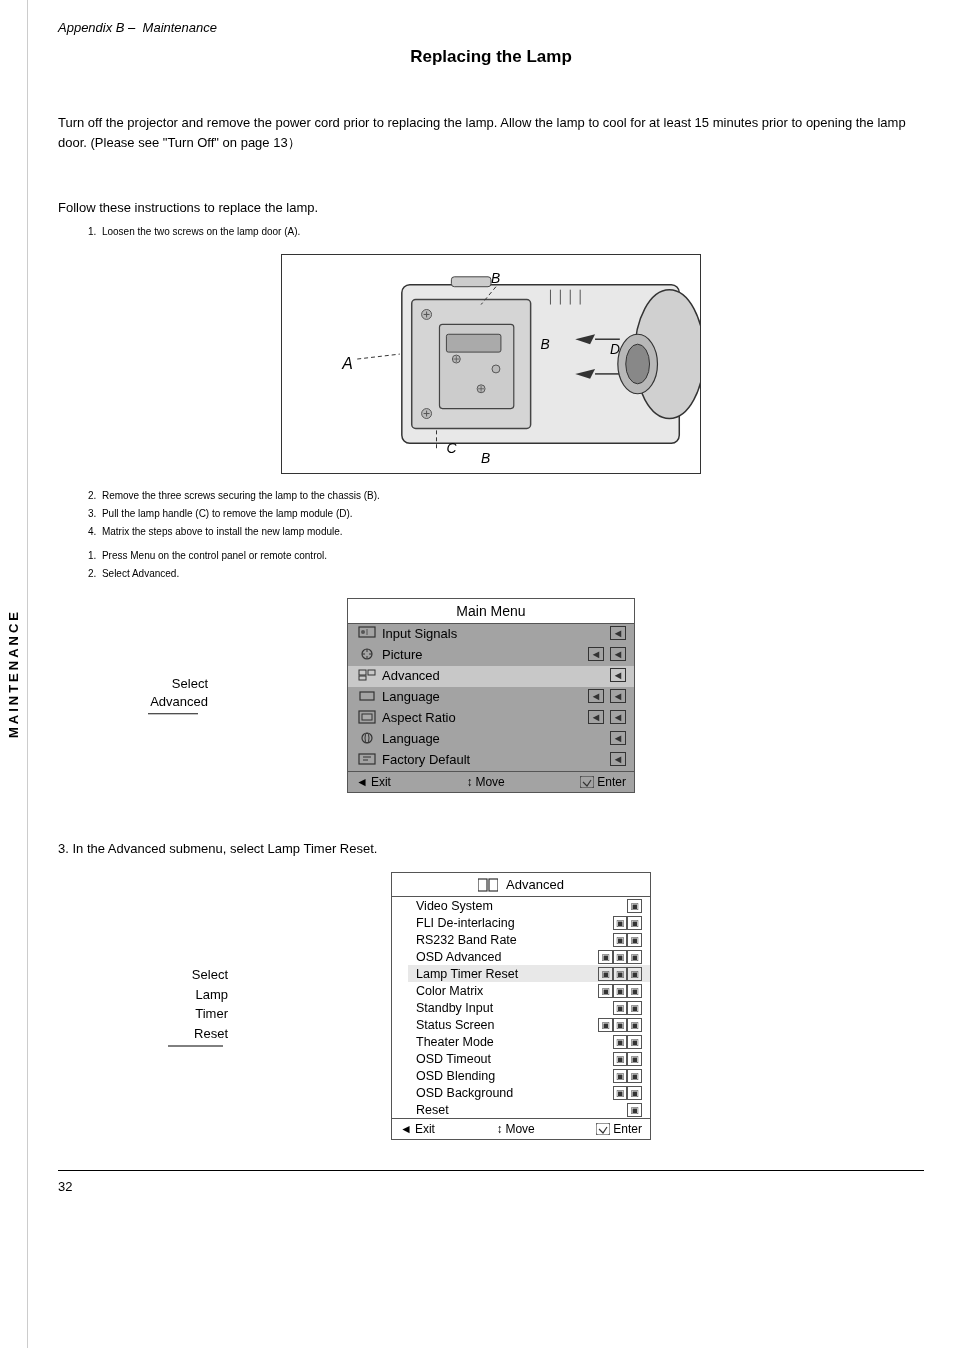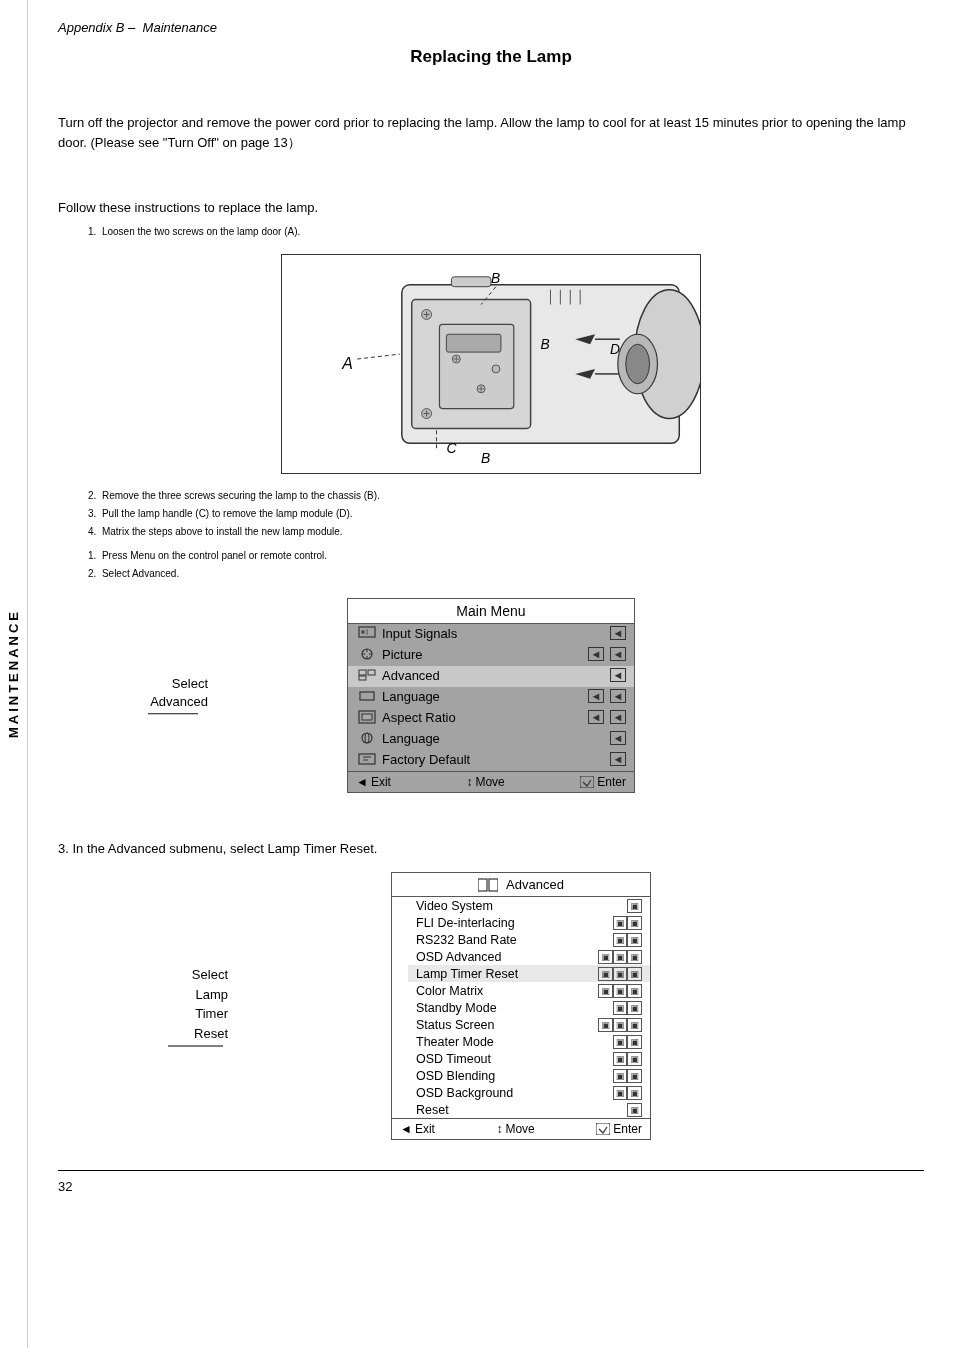--- a/index.html
+++ b/index.html
@@ -508,21 +508,21 @@
           <span class="adv-item-label">Lamp Timer Reset</span>
           <span class="adv-item-icon"><span class="inline-icon">▣</span><span class="inline-icon">▣</span><span class="inline-icon">▣</span></span>
         </div>
 
         <div class="adv-menu-item">
           <span class="adv-item-label">Color Matrix</span>
           <span class="adv-item-icon"><span class="inline-icon">▣</span><span class="inline-icon">▣</span><span class="inline-icon">▣</span></span>
         </div>
 
         <div class="adv-menu-item">
-          <span class="adv-item-label">Standby Mode</span>
+          <span class="adv-item-label">Standby Input</span>
           <span class="adv-item-icon"><span class="inline-icon">▣</span><span class="inline-icon">▣</span></span>
         </div>
 
         <div class="adv-menu-item">
           <span class="adv-item-label">Status Screen</span>
           <span class="adv-item-icon"><span class="inline-icon">▣</span><span class="inline-icon">▣</span><span class="inline-icon">▣</span></span>
         </div>
 
         <div class="adv-menu-item">
           <span class="adv-item-label">Theater Mode</span>

